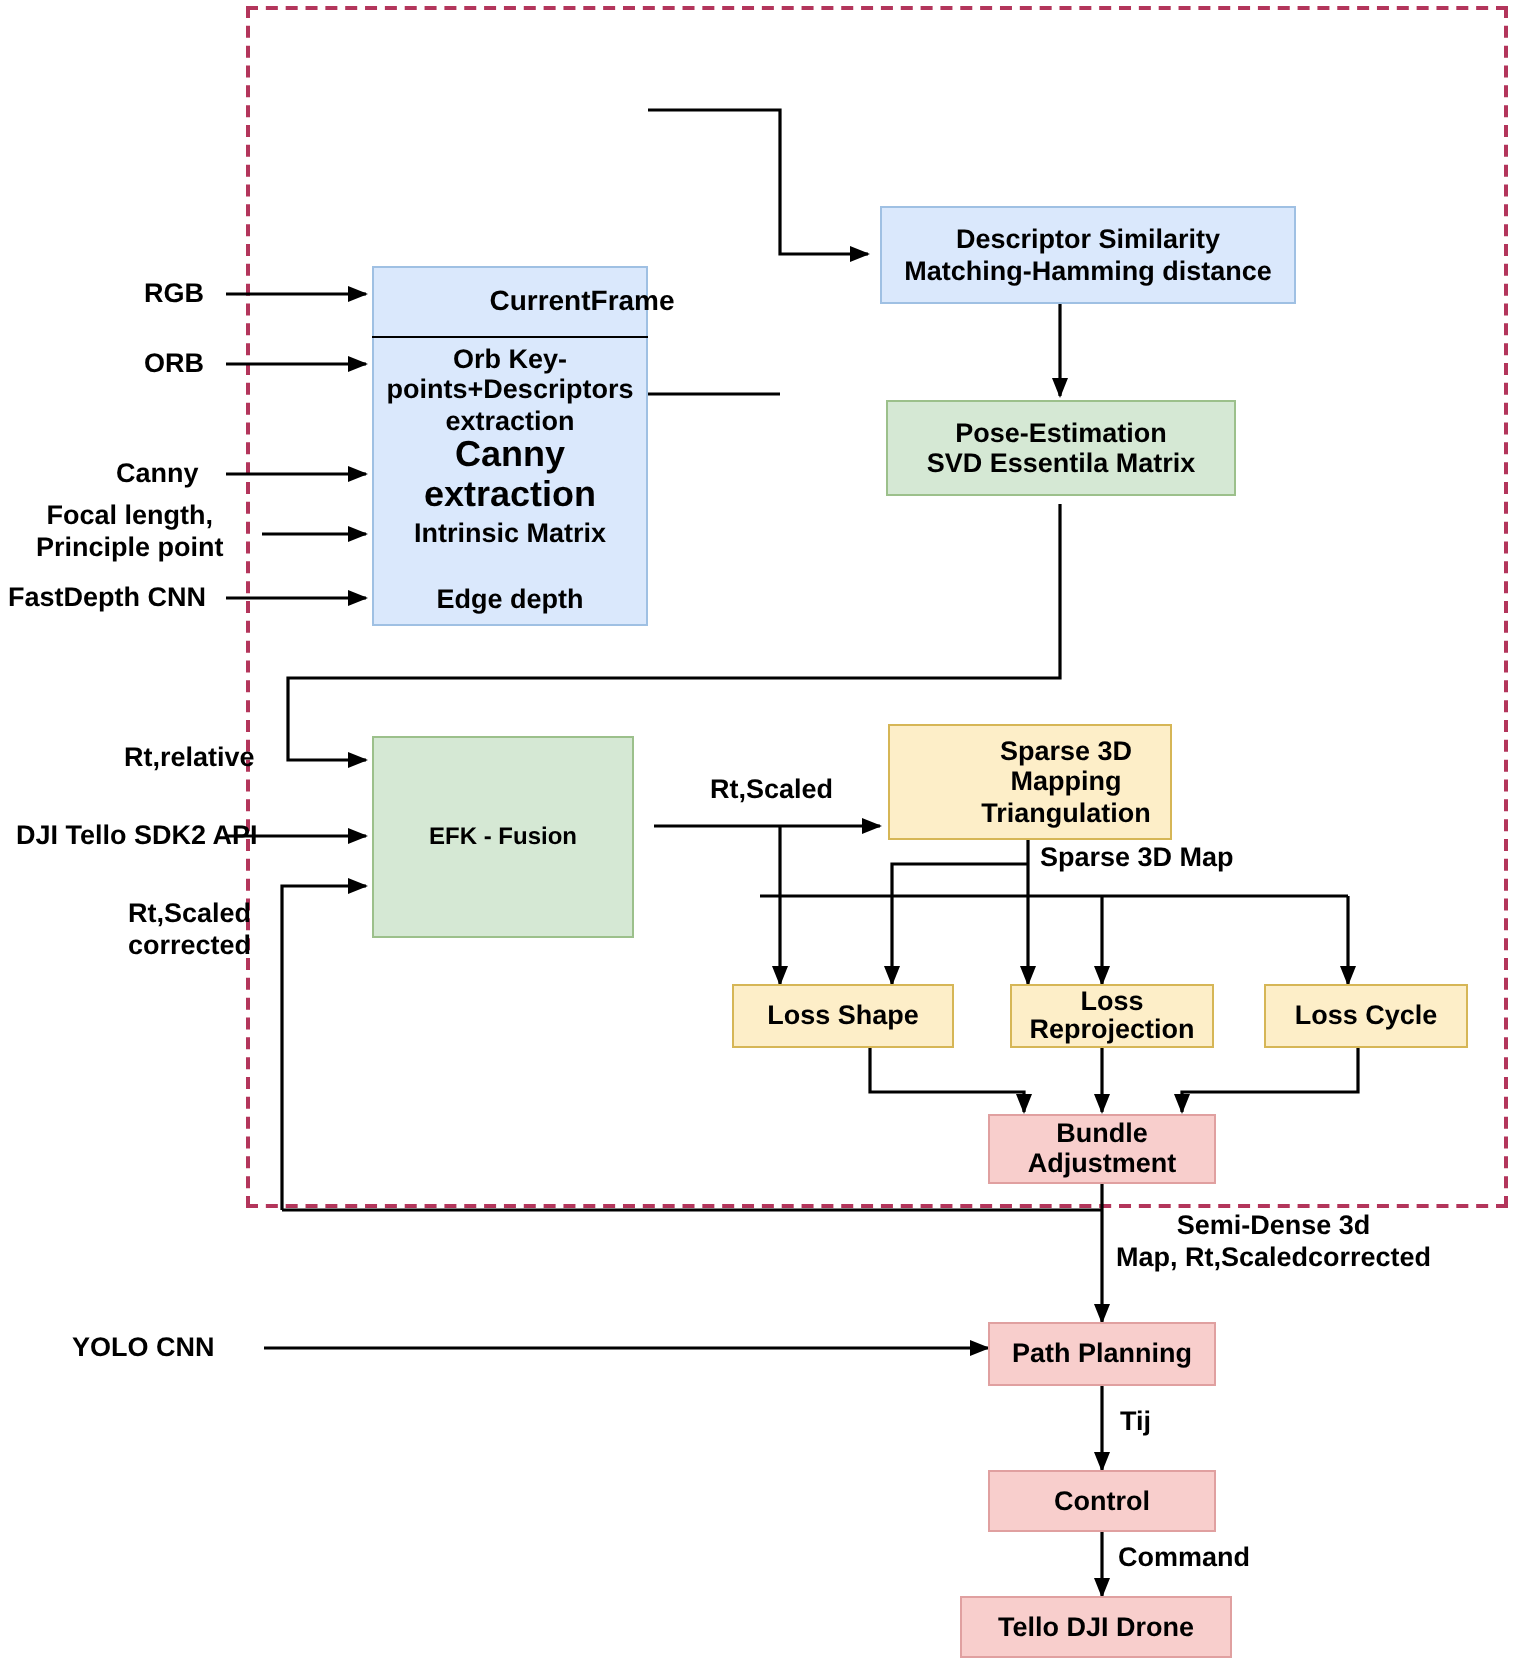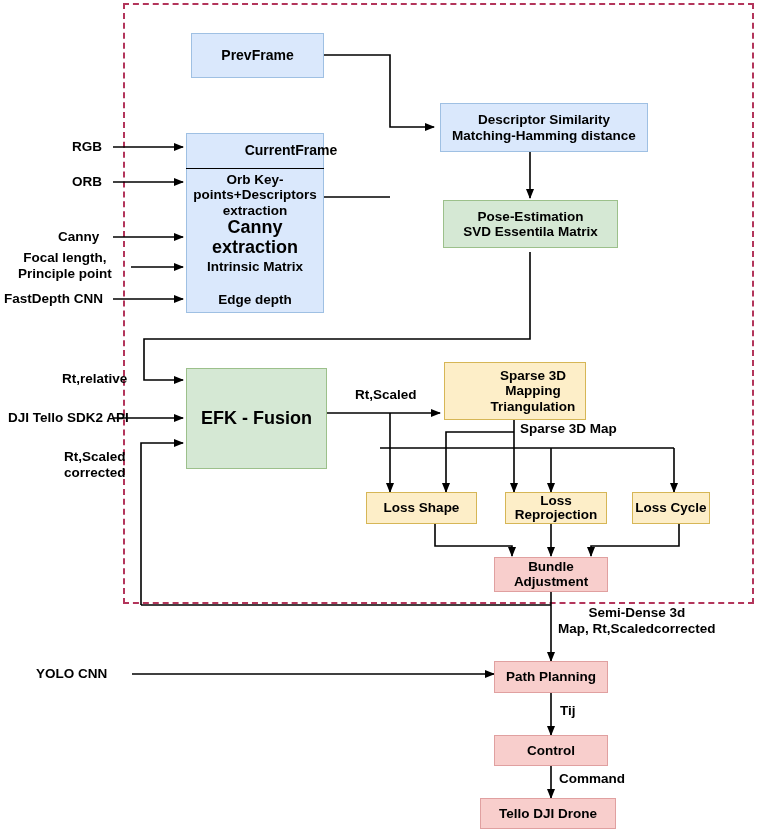--- a/index.html
+++ b/index.html
@@ -82,48 +82,47 @@
   <div class="plain" style="left:18px;top:250px;font-size:13.5px;text-align:center;">Focal length,
 Principle point</div>
   <div class="plain" style="left:4px;top:291px;font-size:13.5px;">FastDepth CNN</div>
 
   <div class="plain" style="left:62px;top:371px;font-size:13.5px;">Rt,relative</div>
   <div class="plain" style="left:8px;top:410px;font-size:13.5px;">DJI Tello SDK2 API</div>
   <div class="plain" style="left:64px;top:449px;font-size:13.5px;text-align:center;">Rt,Scaled
 corrected</div>
   <div class="plain" style="left:36px;top:666px;font-size:13.5px;">YOLO CNN</div>
 
-  <div class="node blue" style="left:191px;top:33px;width:133px;height:45px;font-size:14px;">PrevFrame</div>
 
   <div class="grpblue" style="left:186px;top:133px;width:138px;height:180px;"></div>
   <div class="sep" style="left:186px;top:168px;width:138px;"></div>
   <div class="node" style="left:202px;top:133px;width:138px;height:35px;font-size:14px;padding-left:40px;">CurrentFrame</div>
   <div class="node" style="left:186px;top:169px;width:138px;height:52px;font-size:13.5px;white-space:pre-line;">Orb Key-
 points+Descriptors
 extraction</div>
   <div class="node" style="left:186px;top:224px;width:138px;height:26px;font-size:18px;">Canny extraction</div>
   <div class="node" style="left:186px;top:254px;width:138px;height:26px;font-size:13.5px;">Intrinsic Matrix</div>
   <div class="node" style="left:186px;top:287px;width:138px;height:26px;font-size:13.5px;">Edge depth</div>
 
   <div class="node blue" style="left:440px;top:103px;width:208px;height:49px;font-size:13.5px;white-space:pre-line;">Descriptor Similarity
 Matching-Hamming distance</div>
 
   <div class="node green" style="left:443px;top:200px;width:175px;height:48px;font-size:13.5px;white-space:pre-line;">Pose-Estimation
 SVD Essentila Matrix</div>
 
-  <div class="node green" style="left:186px;top:368px;width:141px;height:101px;font-size:18px;">EFK - Fusion</div>
+  <div class="node green" style="left:186px;top:368px;width:131px;height:101px;font-size:12px;">EFK - Fusion</div>
 
   <div class="node yellowlite" style="left:444px;top:362px;width:142px;height:58px;font-size:13.5px;white-space:pre-line;padding-left:36px;">Sparse 3D
 Mapping
 Triangulation</div>
 
   <div class="node yellowlite" style="left:366px;top:492px;width:111px;height:32px;font-size:13.5px;">Loss Shape</div>
   <div class="node yellowlite" style="left:505px;top:492px;width:102px;height:32px;font-size:13.5px;white-space:pre-line;line-height:1.05;">Loss
 Reprojection</div>
-  <div class="node yellowlite" style="left:632px;top:492px;width:78px;height:32px;font-size:13.5px;">Loss Cycle</div>
+  <div class="node yellowlite" style="left:632px;top:492px;width:102px;height:32px;font-size:13.5px;">Loss Cycle</div>
 
   <div class="node pink" style="left:494px;top:557px;width:114px;height:35px;font-size:13.5px;white-space:pre-line;line-height:1.05;">Bundle
 Adjustment</div>
 
   <div class="node pink" style="left:494px;top:661px;width:114px;height:32px;font-size:13.5px;">Path Planning</div>
   <div class="node pink" style="left:494px;top:735px;width:114px;height:31px;font-size:13.5px;">Control</div>
   <div class="node pink" style="left:480px;top:798px;width:136px;height:31px;font-size:13.5px;">Tello DJI Drone</div>
 
   <div class="plain" style="left:355px;top:387px;font-size:13.5px;">Rt,Scaled</div>
   <div class="plain" style="left:520px;top:421px;font-size:13.5px;">Sparse 3D Map</div>

